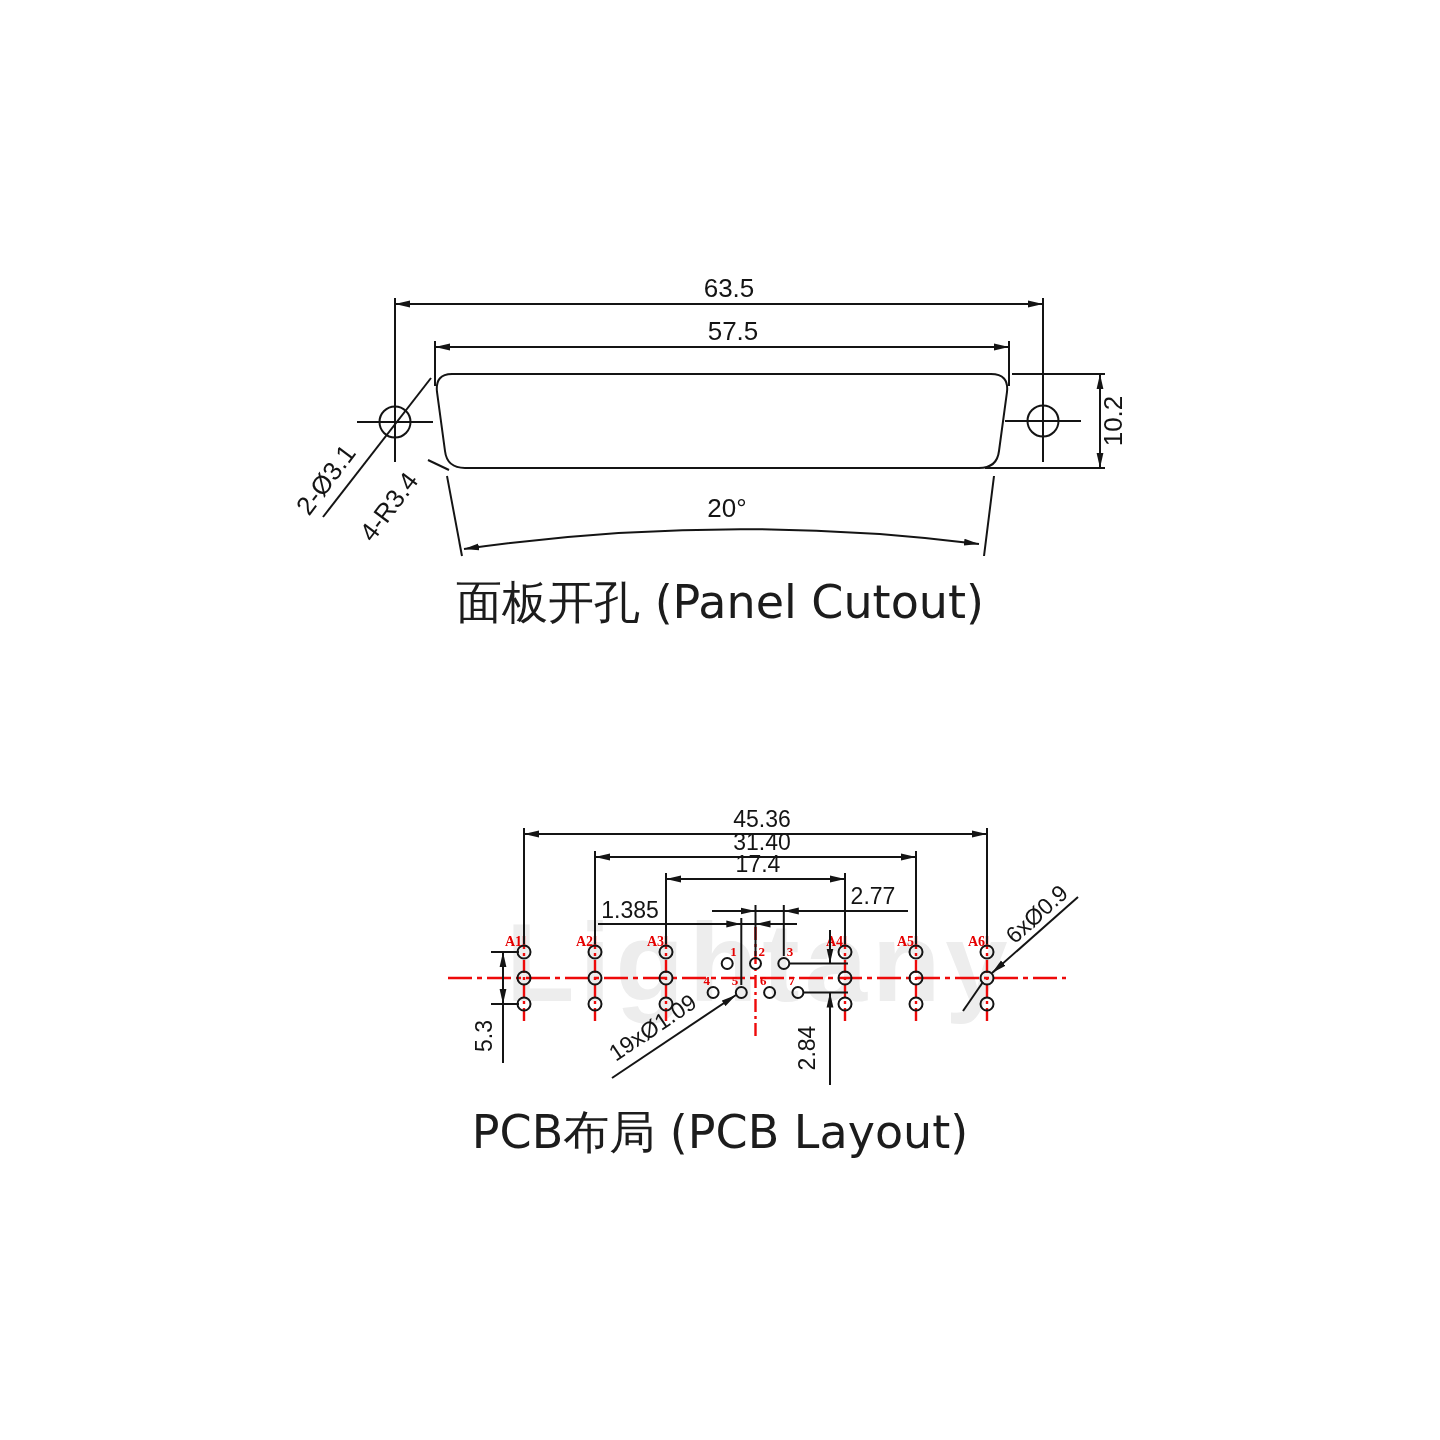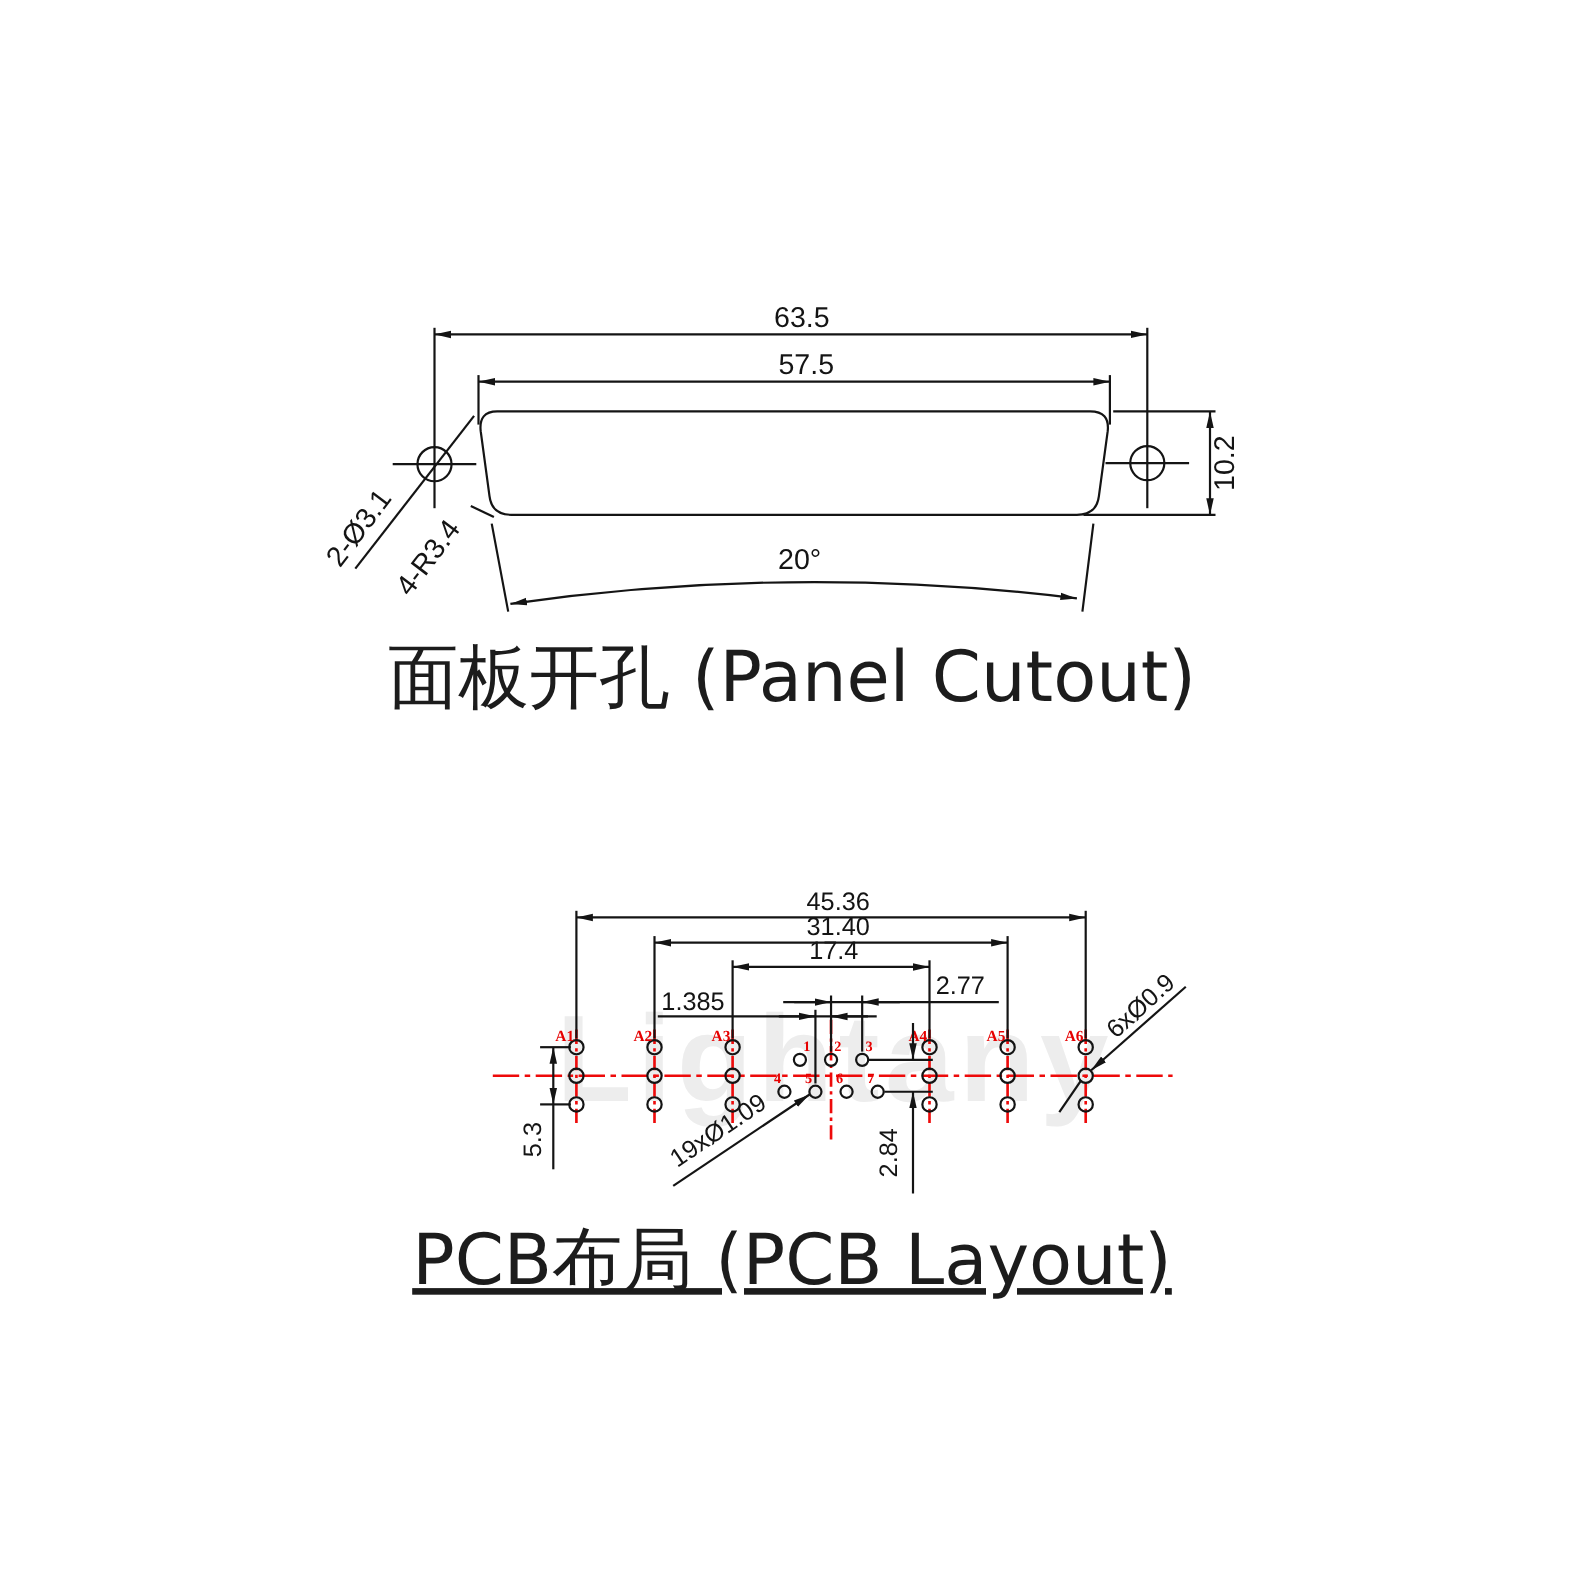--- a/index.html
+++ b/index.html
@@ -11,21 +11,21 @@
   .ln{stroke:#141414;stroke-width:2;fill:none;stroke-linecap:butt;}
   .red{stroke:#ee0a0a;stroke-width:2.4;fill:none;}
   .dashH{stroke-dasharray:24 5 5 5;}
   .dashV{stroke-dasharray:13 4 3 4;}
   .hole{fill:none;stroke:#141414;stroke-width:2;}
   text.dim{font-family:"Liberation Sans",sans-serif;font-size:26px;fill:#141414;}
   text.dim2{font-family:"Liberation Sans",sans-serif;font-size:23px;fill:#141414;}
   text.redlab{font-family:"Liberation Serif",serif;font-size:14px;font-weight:bold;fill:#e60000;}
   text.redpin{font-family:"Liberation Serif",serif;font-size:13px;font-weight:bold;fill:#e60000;}
   .title{position:absolute;left:0;right:0;text-align:center;z-index:2;color:#1c1c1c;
-         font-size:64px;font-weight:500;font-family:"DejaVu Sans","Liberation Sans",sans-serif;}
+         font-size:46px;font-weight:500;font-family:"DejaVu Sans","Liberation Sans",sans-serif;}
 </style>
 </head>
 <body>
 
 <div id="stage">
 
   <div id="watermark">Lightany</div>
 
   <svg class="draw" width="1440" height="1440" viewBox="0 0 1440 1440">
     <defs>
@@ -223,15 +223,15 @@
 
       <g>
         <line class="ln" x1="1078" y1="897" x2="992" y2="973" marker-end="url(#arr)"></line>
         <line class="ln" x1="983" y1="982" x2="963" y2="1011"></line>
         <text class="dim2" x="1042" y="920" text-anchor="middle" transform="rotate(-42 1042 920)">6xØ0.9</text>
       </g>
     </g>
   </svg>
 
   <div class="title" style="top:572px;">面板开孔 (Panel Cutout)</div>
-  <div class="title" style="top:1102px;text-decoration:underline;">PCB布局 (PCB Layout)</div>
+  <div class="title" style="top:1102px;">PCB布局 (PCB Layout)</div>
 
 </div>
 
 </body></html>

